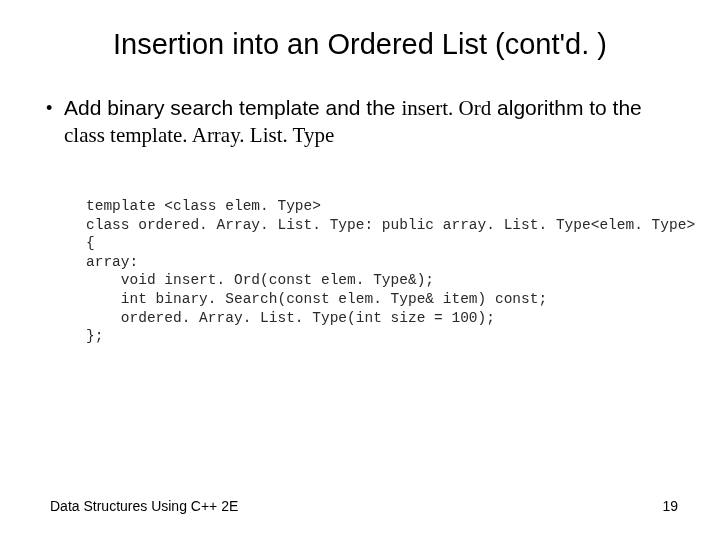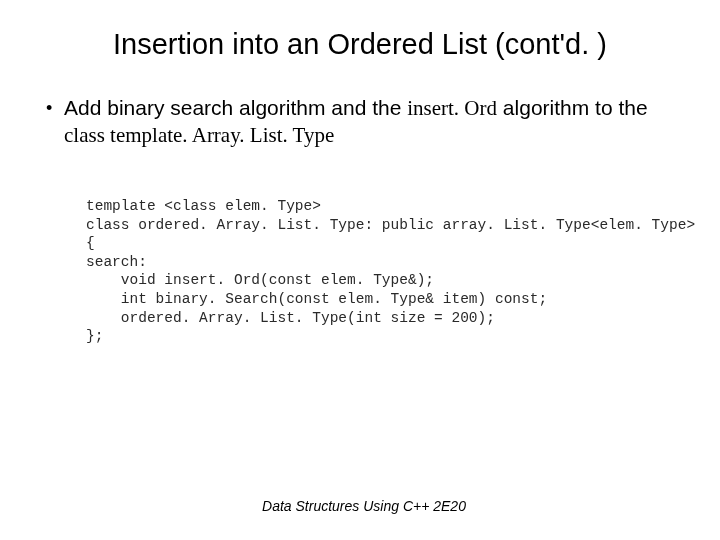--- a/index.html
+++ b/index.html
@@ -55,48 +55,47 @@
     color: #2a2a2a;
     white-space: pre;
   }
   .footer {
     position: absolute;
     bottom: 26px;
     left: 50px;
     right: 42px;
     font-size: 14px;
     display: flex;
-    justify-content: center;
+    justify-content: space-between;
     color: #000;
-    font-style: italic;
   }
 </style>
 </head>
 <body>
 
 <div class="slide">
 
   <h1 class="title">Insertion into an Ordered List (cont'd. )</h1>
 
   <div class="bullet-row">
     <div class="bullet-dot">•</div>
     <div class="bullet-text">
-      <span>Add binary search algorithm and the </span><span class="mono">insert. Ord</span><span> algorithm to the </span><span class="mono">class template. Array. List. Type</span>
+      <span>Add binary search template and the </span><span class="mono">insert. Ord</span><span> algorithm to the </span><span class="mono">class template. Array. List. Type</span>
     </div>
   </div>
 
   <div class="code-block">
 <span>template &lt;class elem. Type&gt;</span>
 <span>class ordered. Array. List. Type: public array. List. Type&lt;elem. Type&gt;</span>
 <span>{</span>
-<span>search:</span>
+<span>array:</span>
 <span>    void insert. Ord(const elem. Type&amp;);</span>
 <span>    int binary. Search(const elem. Type&amp; item) const;</span>
-<span>    ordered. Array. List. Type(int size = 200);</span>
+<span>    ordered. Array. List. Type(int size = 100);</span>
 <span>};</span>
   </div>
 
   <div class="footer">
     <span>Data Structures Using C++ 2E</span>
-    <span>20</span>
+    <span>19</span>
   </div>
 
 </div>
 
 </body></html>

